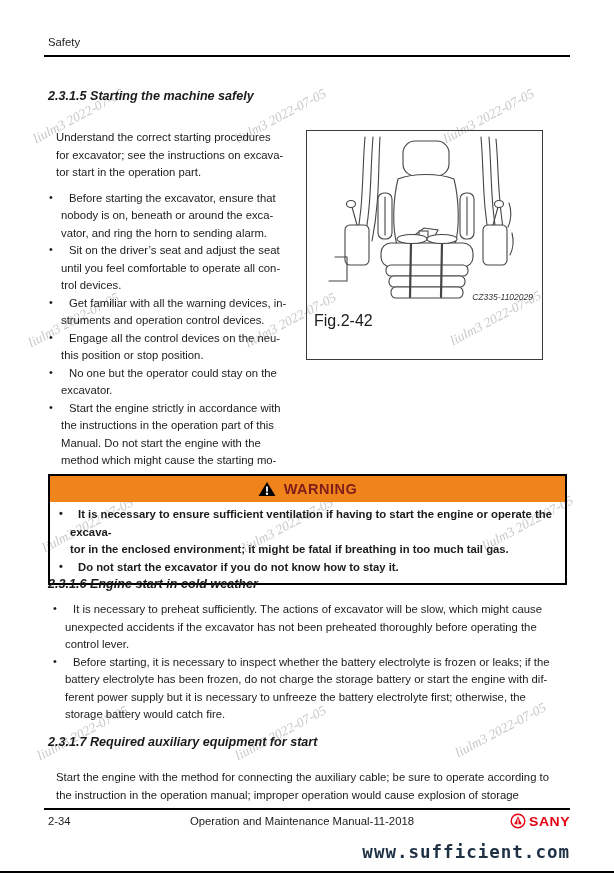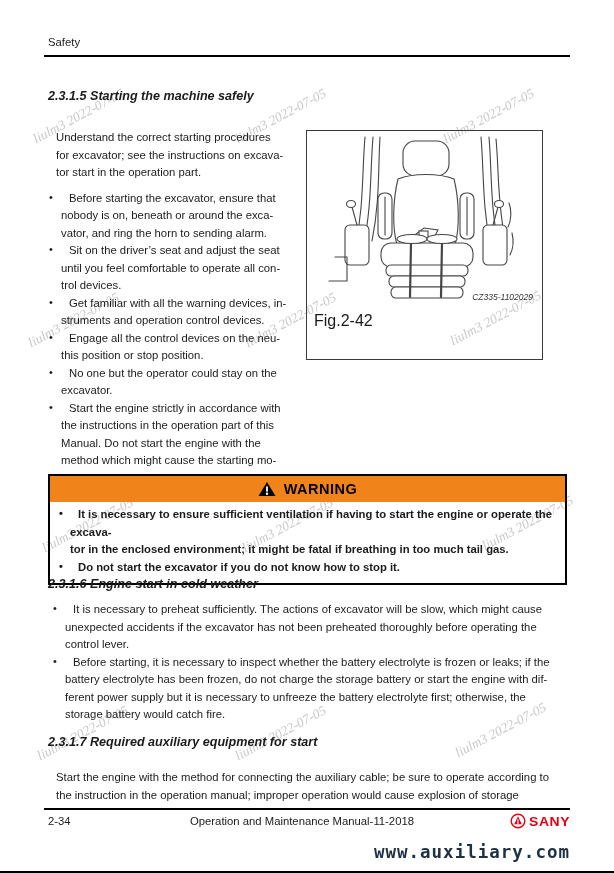--- a/index.html
+++ b/index.html
@@ -45,21 +45,21 @@
   .figcap{position:absolute;left:314px;top:312px;z-index:1;font-size:16px;}
   
   .warn{
     position:absolute;left:48px;top:474px;width:519px;z-index:1;
     border:2px solid #000;box-sizing:border-box;
   }
   .warn-band{
     height:26px;background:var(--warning-orange);
     display:flex;align-items:center;justify-content:center;gap:8px;
   }
-  .warn-title{font-weight:bold;font-size:14.5px;letter-spacing:.5px;color:#000000;}
+  .warn-title{font-weight:bold;font-size:14.5px;letter-spacing:.5px;color:#7f1d1d;}
   .warn-body{padding:4px 9px 7px 9px;}
   .warn-body .li{padding-left:11px;font-weight:bold;}
   .warn-body .dot{left:0;}
   
   .wide{position:absolute;left:48px;width:519px;z-index:1;}
   .wide .li{padding-left:17px;}
   .wide .li .dot{left:5px;}
   
   .footline{position:absolute;left:44px;right:44px;top:808px;border-top:2px solid #000;z-index:1;}
   .footer{
@@ -199,21 +199,21 @@
     <span class="warn-title">WARNING</span>
   </div>
   <div class="warn-body txt">
     <div class="li">
       <span class="dot">•</span>
       <span class="pre">It is necessary to ensure sufficient ventilation if having to start the engine or operate the excava-
 tor in the enclosed environment; it might be fatal if breathing in too much tail gas.</span>
     </div>
     <div class="li">
       <span class="dot">•</span>
-      <span class="pre">Do not start the excavator if you do not know how to stop it.</span>
+      <span class="pre">Do not start the excavator if you do not know how to stay it.</span>
     </div>
   </div>
 </div>
 
 <div class="h" style="top:577px">2.3.1.6 Engine start in cold weather</div>
 <div class="wide txt" style="top:601px">
   <div class="li">
     <span class="dot">•</span>
     <span class="pre">It is necessary to preheat sufficiently. The actions of excavator will be slow, which might cause
 unexpected accidents if the excavator has not been preheated thoroughly before operating the
@@ -241,14 +241,14 @@
   <span class="logo">
     <svg width="16" height="16" viewBox="0 0 16 16">
       <circle cx="8" cy="8" r="6.8" style="fill:none;stroke:var(--sany-red);stroke-width:1.4"></circle>
       <path d="M8 3.2 L11.8 11.2 H4.2 Z" style="fill:var(--sany-red)"></path>
       <rect x="7.4" y="6.2" width="1.1" height="5" style="fill:#fff"></rect>
     </svg>
     <span class="sany-text">SANY</span>
   </span>
 </div>
 
-<div class="site">www.auxiliary.com</div>
+<div class="site">www.sufficient.com</div>
 <div class="bottomline"></div>
 
 </body></html>

